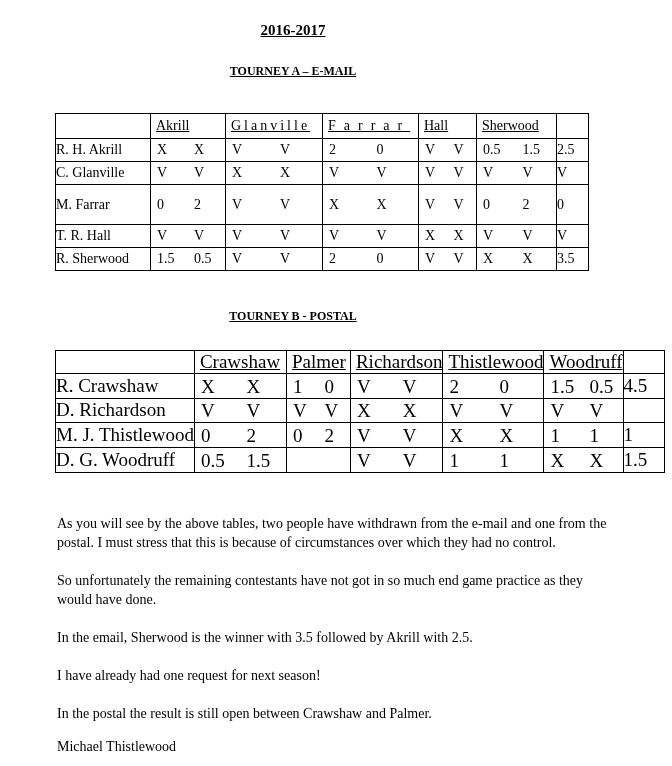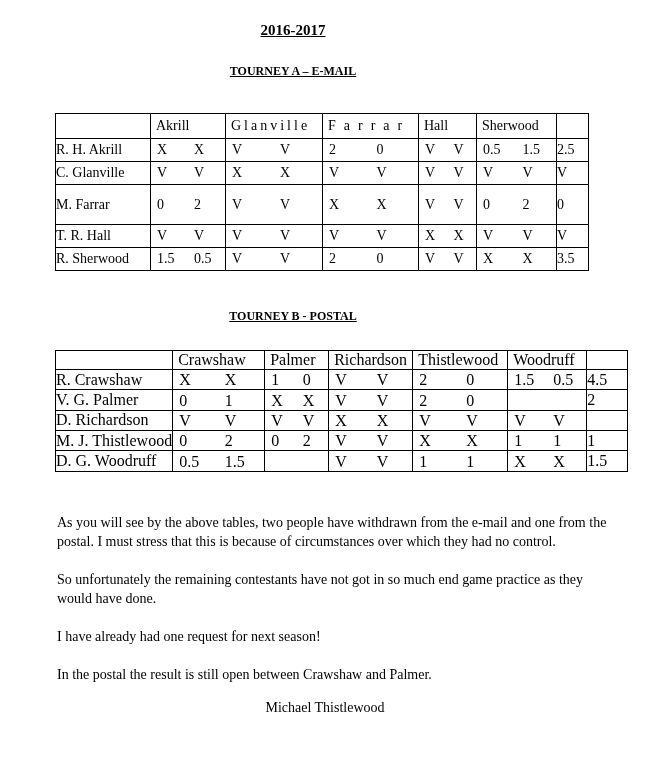--- a/index.html
+++ b/index.html
@@ -44,44 +44,44 @@
   table.crosstable th,
   table.crosstable td {
     border: 1px solid #000;
     padding: 0;
     font-weight: normal;
     text-align: left;
     vertical-align: middle;
     white-space: nowrap;
     overflow: hidden;
   }
-  table.crosstable th { padding-left: 5px; }
+  table.crosstable th { padding-left: 5px; text-decoration: underline; }
   td.name-cell { padding-left: 5px; }
   td.total-cell { padding-left: 4px; }
   td.pair-cell span {
     display: inline-block;
     width: 50%;
     padding-left: 6px;
     vertical-align: middle;
   }
   .table-a { margin-top: 33px; font-size: 14px; }
-  .table-b { margin-top: 25px; font-size: 16px; }
+  .table-b { margin-top: 25px; font-size: 19px; }
 
   .body-text {
     margin: 19px 0 0 57px;
     width: 560px;
     font-size: 14px;
     line-height: 19px;
   }
   .first-para { margin-top: 41px; }
   .signature {
     margin: 14px 0 13px 57px;
     width: 560px;
     padding-right: 24px;
-    text-align: center;
+    text-align: left;
     font-size: 14px;
     line-height: 19px;
   }
 </style>
 </head>
 <body>
 
 <div class="page">
 
   <div class="center-band">
@@ -191,29 +191,20 @@
         <tr style="height: 18px;">
           <td class="name-cell">R. Crawshaw</td>
           <td class="pair-cell"><span>X</span><span>X</span></td>
           <td class="pair-cell"><span>1</span><span>0</span></td>
           <td class="pair-cell"><span>V</span><span>V</span></td>
           <td class="pair-cell"><span>2</span><span>0</span></td>
           <td class="pair-cell"><span>1.5</span><span>0.5</span></td>
           <td class="total-cell">4.5</td>
         </tr>
         <tr style="height: 18px;">
-          <td class="name-cell">V. G. Palmer</td>
-          <td class="pair-cell"><span>0</span><span>1</span></td>
-          <td class="pair-cell"><span>X</span><span>X</span></td>
-          <td class="pair-cell"><span>V</span><span>V</span></td>
-          <td class="pair-cell"><span>2</span><span>0</span></td>
-          <td class="pair-cell"><span></span><span></span></td>
-          <td class="total-cell">2</td>
-        </tr>
-        <tr style="height: 18px;">
           <td class="name-cell">D. Richardson</td>
           <td class="pair-cell"><span>V</span><span>V</span></td>
           <td class="pair-cell"><span>V</span><span>V</span></td>
           <td class="pair-cell"><span>X</span><span>X</span></td>
           <td class="pair-cell"><span>V</span><span>V</span></td>
           <td class="pair-cell"><span>V</span><span>V</span></td>
           <td class="total-cell"></td>
         </tr>
         <tr style="height: 18px;">
           <td class="name-cell">M. J. Thistlewood</td>
@@ -231,18 +222,19 @@
           <td class="pair-cell"><span>V</span><span>V</span></td>
           <td class="pair-cell"><span>1</span><span>1</span></td>
           <td class="pair-cell"><span>X</span><span>X</span></td>
           <td class="total-cell">1.5</td>
         </tr>
       </tbody>
     </table>
 
   <p class="body-text first-para">As you will see by the above tables, two people have withdrawn from the e-mail and one from the postal. I must stress that this is because of circumstances over which they had no control.</p>
   <p class="body-text">So unfortunately the remaining contestants have not got in so much end game practice as they would have done.</p>
+  <p class="body-text">In the email, Sherwood is the winner with 3.5 followed by Akrill with 2.5.</p>
   <p class="body-text">I have already had one request for next season!</p>
   <p class="body-text">In the postal the result is still open between Crawshaw and Palmer.</p>
 
   <div class="signature">Michael Thistlewood</div>
 
 </div>
 
 </body></html>

